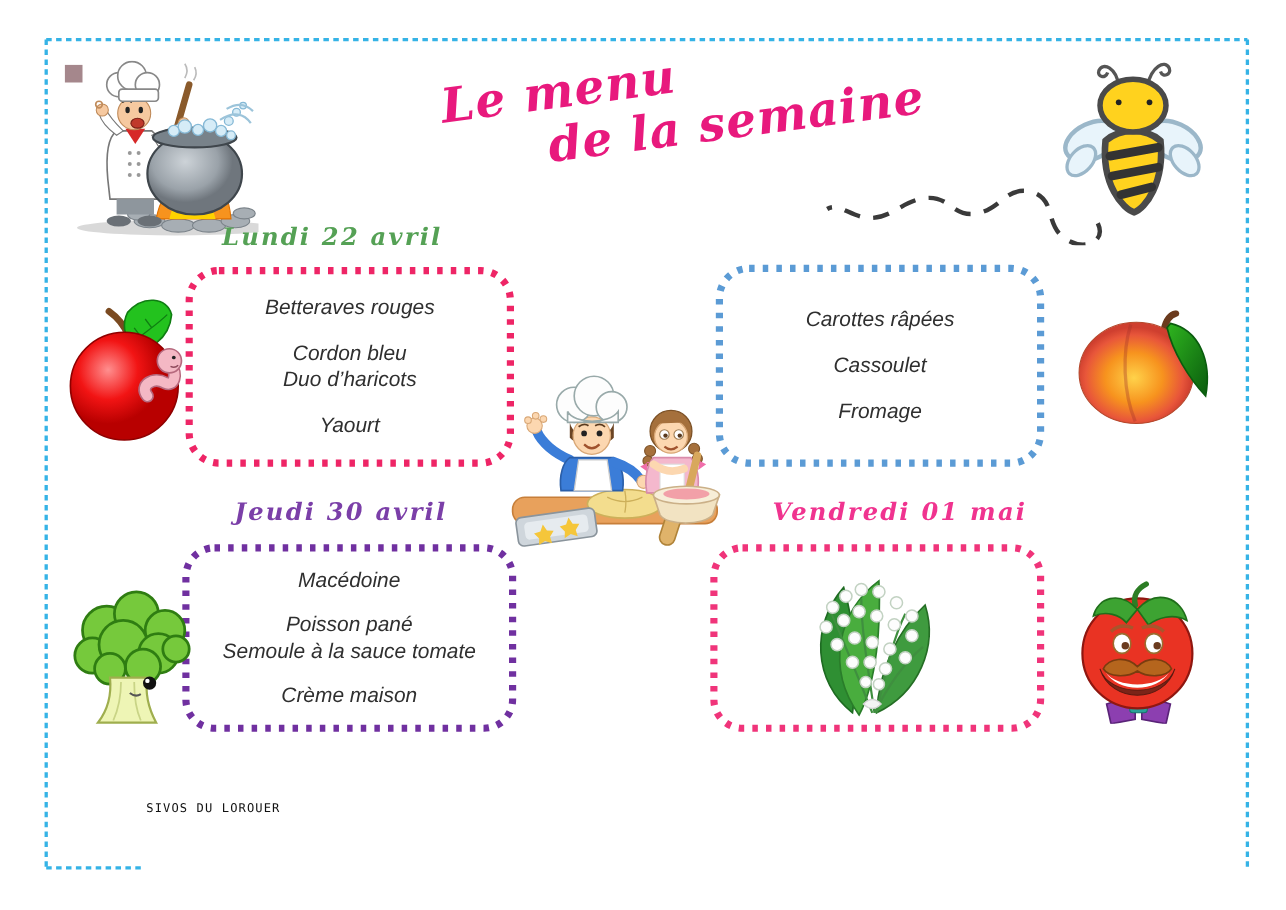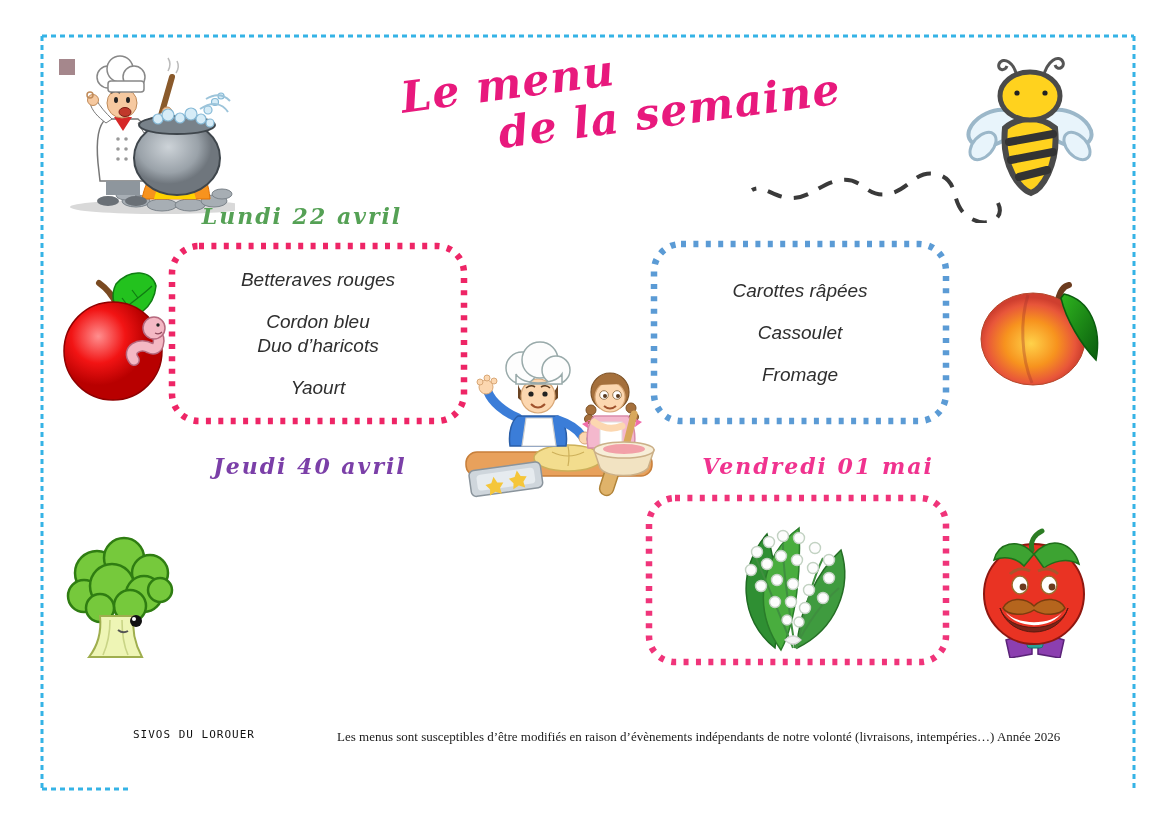--- a/index.html
+++ b/index.html
@@ -276,21 +276,38 @@
     <path d="M142,76 C136,84 134,96 136,108 L182,108 C184,96 182,84 176,76 z" fill="#f4b8cd" stroke="#d98cab" stroke-width="1.5"></path>
     <rect x="148" y="82" width="22" height="26" fill="#fff" stroke="#ddd"></rect>
     <path d="M142,82 C150,88 160,90 170,86" stroke="#fcd7b0" stroke-width="7" fill="none" stroke-linecap="round"></path>
 
     <line x1="182" y1="74" x2="174" y2="106" stroke="#d8a85c" stroke-width="7" stroke-linecap="round"></line>
     <path d="M142,110 L202,110 L196,128 C188,138 154,138 148,128 z" fill="#f2e3c2" stroke="#cbb088" stroke-width="1.5"></path>
     <ellipse cx="172" cy="110" rx="30" ry="8" fill="#f7eed8" stroke="#cbb088" stroke-width="1.5"></ellipse>
     <ellipse cx="172" cy="109" rx="21" ry="5" fill="#f2a0a8"></ellipse>
   </svg>
 
-  <div class="day-label c-jeudi" style="left:160px;top:453px;">Jeudi 40 avril</div>
+  <div class="day-label c-jeudi" style="left:160px;top:453px;">Jeudi 30 avril</div>
+  <div class="menu-box" style="left:165px;top:494px;width:305px;height:172px;">
+    <svg class="dots" width="305" height="172" viewBox="0 0 305 172">
+      <rect x="4" y="4" width="297" height="164" rx="26" fill="none" stroke="#7030a0" stroke-width="6.5" stroke-dasharray="5 7.4"></rect>
+    </svg>
+    <div class="menu-content" style="gap:17px;">
+      <div class="group">
+          <div class="menu-line">Macédoine</div>
+        </div>
+      <div class="group">
+        <div class="menu-line">Poisson pané</div>
+        <div class="menu-line">Semoule à la sauce tomate</div>
+      </div>
+      <div class="group">
+          <div class="menu-line">Crème maison</div>
+        </div>
+    </div>
+  </div>
 
   <div class="day-label c-vendredi" style="left:668px;top:453px;">Vendredi 01 mai</div>
   <div class="menu-box" style="left:645px;top:494px;width:305px;height:172px;">
     <svg class="dots" width="305" height="172" viewBox="0 0 305 172">
       <rect x="4" y="4" width="297" height="164" rx="26" fill="none" stroke="#f0347a" stroke-width="6.5" stroke-dasharray="5 7.4"></rect>
     </svg>
 
     <svg width="160" height="150" viewBox="0 0 160 150" style="position:absolute;left:72px;top:14px;">
       <path d="M58,140 C22,112 20,60 50,26 C60,60 64,102 58,140 z" fill="#2f8f33" stroke="#1e6b22" stroke-width="1.5"></path>
       <path d="M64,142 C34,100 44,48 82,20 C84,60 80,112 64,142 z" fill="#49ad3e" stroke="#2a7d2a" stroke-width="1.5"></path>
@@ -360,15 +377,14 @@
     <ellipse cx="48" cy="57" rx="8" ry="9" fill="#fff" stroke="#9c6b2e" stroke-width="1.5"></ellipse>
     <ellipse cx="77" cy="57" rx="8" ry="9" fill="#fff" stroke="#9c6b2e" stroke-width="1.5"></ellipse>
     <circle cx="51" cy="59" r="3.4" fill="#6b3b1e"></circle>
       <circle cx="80" cy="59" r="3.4" fill="#6b3b1e"></circle>
     <path d="M28,80 C36,106 88,106 96,80 C86,112 38,112 28,80 z" fill="#7b2418" stroke="#5a1a10"></path>
     <path d="M33,83 C43,98 81,98 91,83 C80,102 44,102 33,83 z" fill="#fff"></path>
     <path d="M62,78 C52,68 36,70 31,80 C36,88 53,88 62,82 C71,88 88,88 93,80 C88,70 72,68 62,78 z" fill="#b5651d" stroke="#7a3c0f" stroke-width="1.5"></path>
   </svg>
 
   <div class="footer-org">SIVOS DU LOROUER</div>
-  <div class="footer-note">Les menus sont susceptibles d’être modifiés en raison d’évènements indépendants de notre volonté (livraisons, intempéries…) Année 2026</div>
 
 </div>
 
 </body></html>

